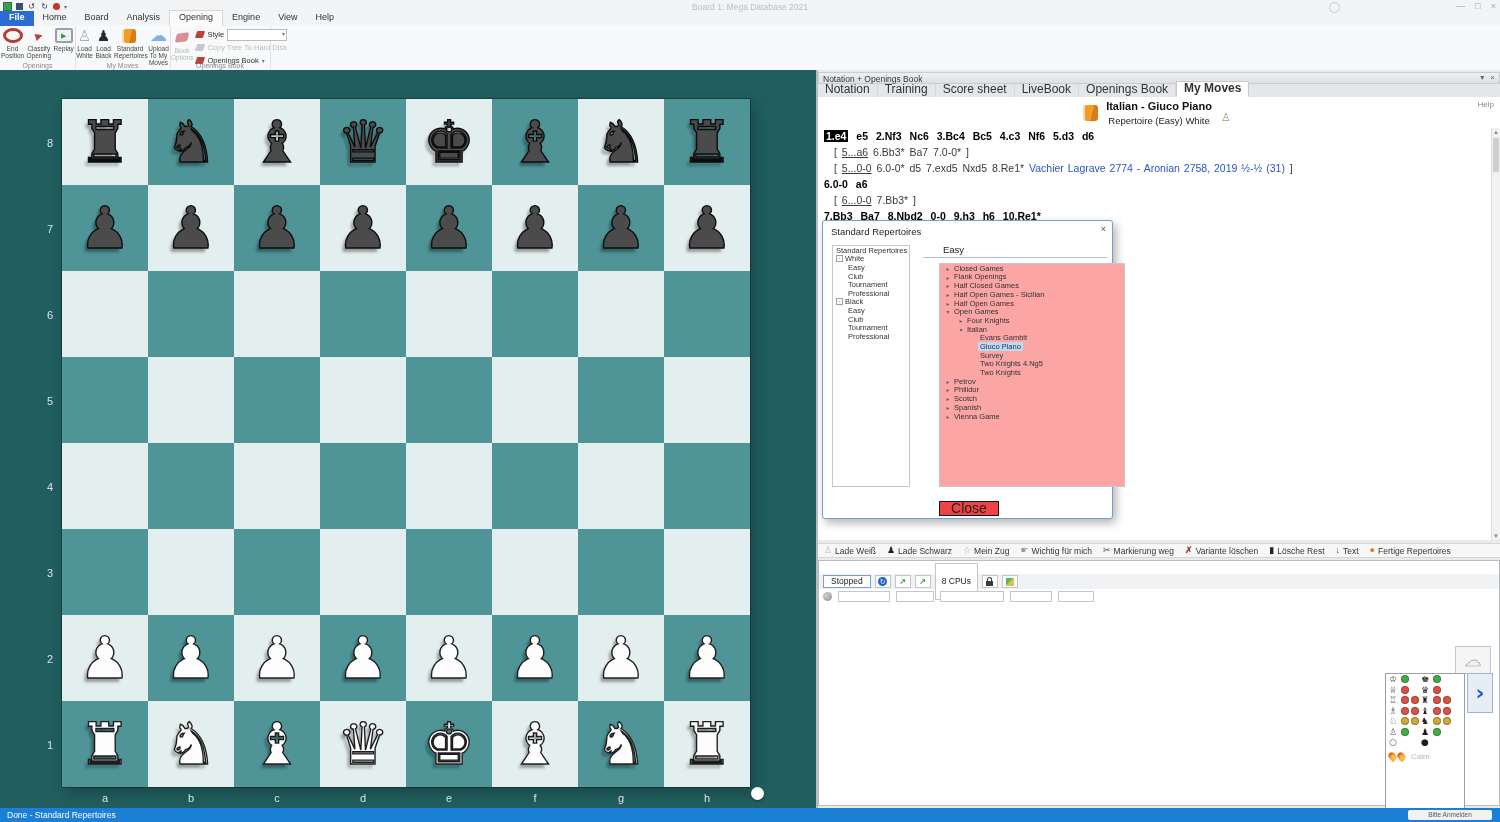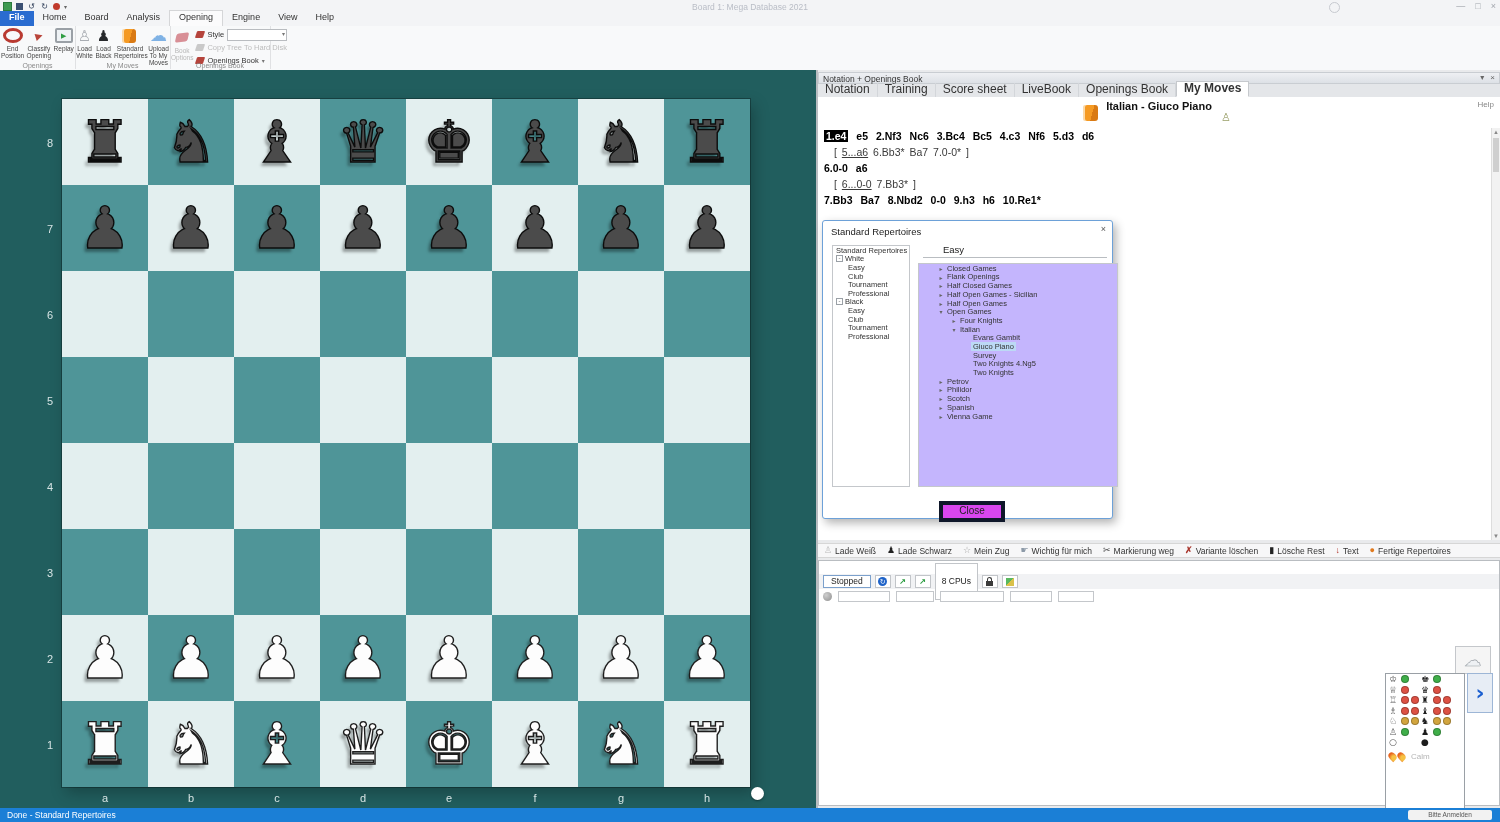--- a/index.html
+++ b/index.html
@@ -136,26 +136,26 @@
   #cloud-btn span{font-size:17px;color:#eef1f4;-webkit-text-stroke:0.6px #9aa0a6;font-family:"DejaVu Sans",sans-serif;}
   
   #dialog{position:absolute;left:822px;top:220px;width:289px;height:297px;background:#fff;border:1px solid #6da1d8;border-radius:3px;box-shadow:3px 4px 10px rgba(0,0,0,.3);z-index:30;}
   #dlg-title{position:absolute;left:8px;top:5px;font-size:9.5px;color:#222;}
   #dlg-close{position:absolute;right:6px;top:3px;font-size:9px;color:#555;}
   #dlg-left{position:absolute;left:9px;top:24px;width:76px;height:240px;border:1px solid #c4c7cb;background:#fff;overflow:hidden;}
   .ltrow{display:flex;align-items:center;height:8.6px;font-size:7.5px;color:#333;white-space:nowrap;}
   .ltrow .exp{width:7px;height:7px;border:1px solid #9aa0a6;font-size:6px;line-height:5px;text-align:center;color:#555;margin-right:2px;box-sizing:border-box;background:#fff;}
   #dlg-heading{position:absolute;left:120px;top:23px;font-size:9.5px;color:#222;}
   #dlg-hr{position:absolute;left:100px;top:36px;width:184px;height:1px;background:#b9bdc1;}
-  #dlg-right{position:absolute;left:95px;top:42px;width:184px;height:222px;border:1px solid #c4c7cb;background:#c4b5fd;overflow:hidden;padding-left:14px;}
+  #dlg-right{position:absolute;left:116px;top:42px;width:184px;height:222px;border:1px solid #c4c7cb;background:#fca5a5;overflow:hidden;}
   .rtrow{display:flex;align-items:center;height:8.7px;font-size:7.5px;color:#333;white-space:nowrap;}
   .rtrow .arrow{width:8px;color:#666;font-size:6px;text-align:center;}
   .rtrow .lbl{padding:0 2px;}
   .rtrow.selected .lbl{background:#bcd9f5;}
-  #dlg-close-btn{position:absolute;left:116px;top:280px;width:58px;height:13px;background:#d946ef;border:4px solid #0f172a;font-size:10px;color:#222;text-align:center;line-height:12px;}
+  #dlg-close-btn{position:absolute;left:116px;top:280px;width:58px;height:13px;background:#ef4444;border:1px solid #0f172a;font-size:14px;color:#222;text-align:center;line-height:12px;}
   
   #statusbar{position:absolute;left:0;top:808px;width:1500px;height:14px;background:#1b7fd6;color:#fff;font-size:8.5px;line-height:14px;padding-left:7px;box-sizing:border-box;}
   #status-right{position:absolute;right:8px;top:2px;width:84px;height:10px;background:#f2f2f2;border-radius:2px;font-size:6.5px;color:#555;text-align:center;line-height:10px;}
 </style>
 </head>
 <body>
 
 <div id="app">
 
   <div id="titlebar">
@@ -430,27 +430,29 @@
         <div class="ptab">Training</div>
         <div class="ptab">Score sheet</div>
         <div class="ptab">LiveBook</div>
         <div class="ptab">Openings Book</div>
         <div class="ptab active">My Moves</div>
       </div>
     <div id="np-header">
       <span id="hdr-book"></span>
       <div class="center">
         <div id="hdr-title">Italian - Giuco Piano</div>
+        <div id="hdr-sub">Repertoire (Easy) White</div>
       </div>
       <span id="hdr-pawn">♙</span>
       <span id="np-help">Help</span>
     </div>
     <div id="np-moves">
         <div class="mline"><span class="seg-current">1.e4</span><span class="seg-main">  e5  2.Nf3  Nc6  3.Bc4  Bc5  4.c3  Nf6  5.d3  d6</span></div>
         <div class="mline ind"><span class="seg-var">[ </span><span class="seg-link">5...a6</span><span class="seg-var">  6.Bb3*  Ba7  7.0-0* ]</span></div>
+        <div class="mline ind"><span class="seg-var">[ </span><span class="seg-link">5...0-0</span><span class="seg-var">  6.0-0*  d5  7.exd5  Nxd5  8.Re1* </span><span class="seg-blue">Vachier Lagrave 2774 - Aronian 2758, 2019 ½-½ (31)</span><span class="seg-var"> ]</span></div>
         <div class="mline"><span class="seg-main">6.0-0  a6</span></div>
         <div class="mline ind"><span class="seg-var">[ </span><span class="seg-link">6...0-0</span><span class="seg-var">  7.Bb3* ]</span></div>
         <div class="mline"><span class="seg-main">7.Bb3  Ba7  8.Nbd2  0-0  9.h3  h6  10.Re1*</span></div>
       </div>
     <div id="np-scroll">
       <span class="arr" style="top:1px;">▲</span>
       <span class="thumb"></span>
       <span class="arr" style="bottom:1px;">▼</span>
     </div>
 

